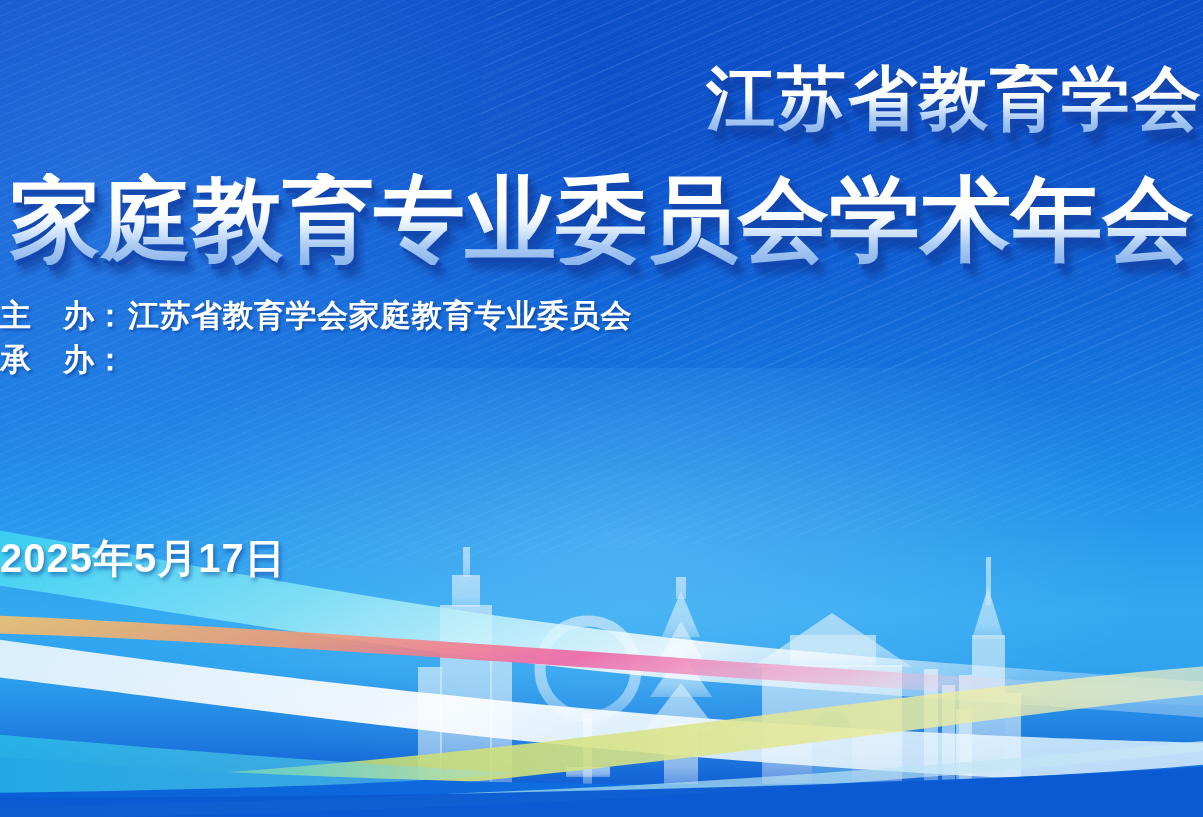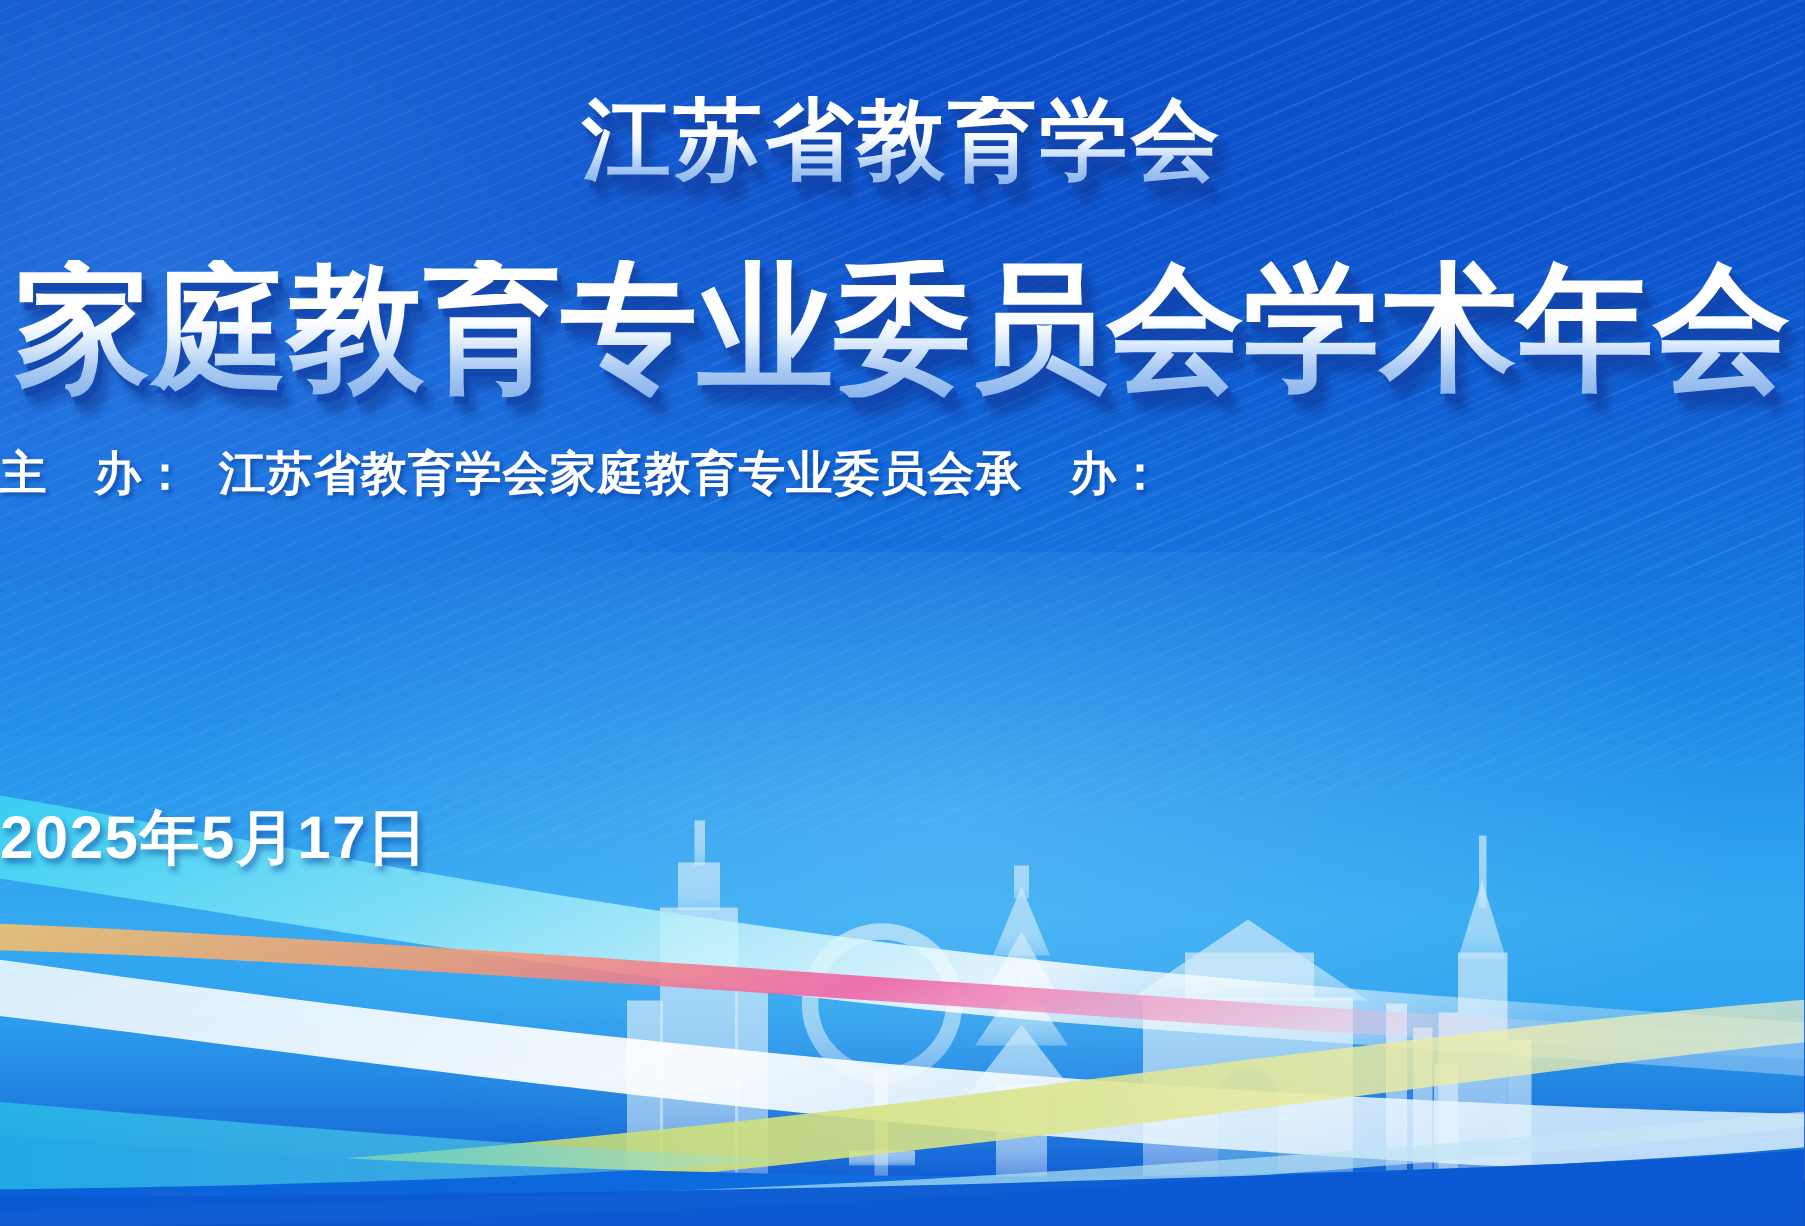--- a/index.html
+++ b/index.html
@@ -96,57 +96,59 @@
     -webkit-background-clip: text;
     background-clip: text;
     color: transparent;
     -webkit-text-fill-color: transparent;
     filter: drop-shadow(3px 5px 0px rgba(20,70,175,0.85))
             drop-shadow(5px 8px 3px rgba(10,45,130,0.45));
   }
   #title-1 {
     position: absolute;
     top: 64px; left: 0; width: 100%;
-    font-size: 59px;
+    font-size: 69px;
     letter-spacing: 2px;
+    text-align: right;
   }
   #title-2 {
     position: absolute;
     top: 173px; left: 0; width: 100%;
     font-size: 92px;
     letter-spacing: 0px;
     transform: scaleX(0.99);
   }
 
   .credits {
     position: absolute;
     top: 294px;
     left: 0;
     width: 100%;
     display: flex;
+    flex-direction: column;
     align-items: flex-start;
   }
   .credit-row {
     display: flex;
     align-items: baseline;
     width: 710px;
     color: #ffffff;
     font-size: 31px;
     font-weight: bold;
     line-height: 44px;
     text-shadow: 2px 2px 3px rgba(8,50,140,0.55);
     letter-spacing: 0.5px;
   }
   .credit-label {
     width: 128px;
     flex: 0 0 128px;
     text-align: left;
     white-space: pre;
   }
-  .credit-value { flex: 1 1 auto; text-align: left; white-space: nowrap; margin-left: 18px; }
+  .credit-value { flex: 1 1 auto; text-align: left; white-space: nowrap; }
   .credit-row.continuation .credit-label { visibility: hidden; }
 
   #event-date {
     position: absolute;
     top: 531px;
     left: 0;
     width: 100%;
     text-align: left;
     color: #ffffff;
     font-size: 40px;

